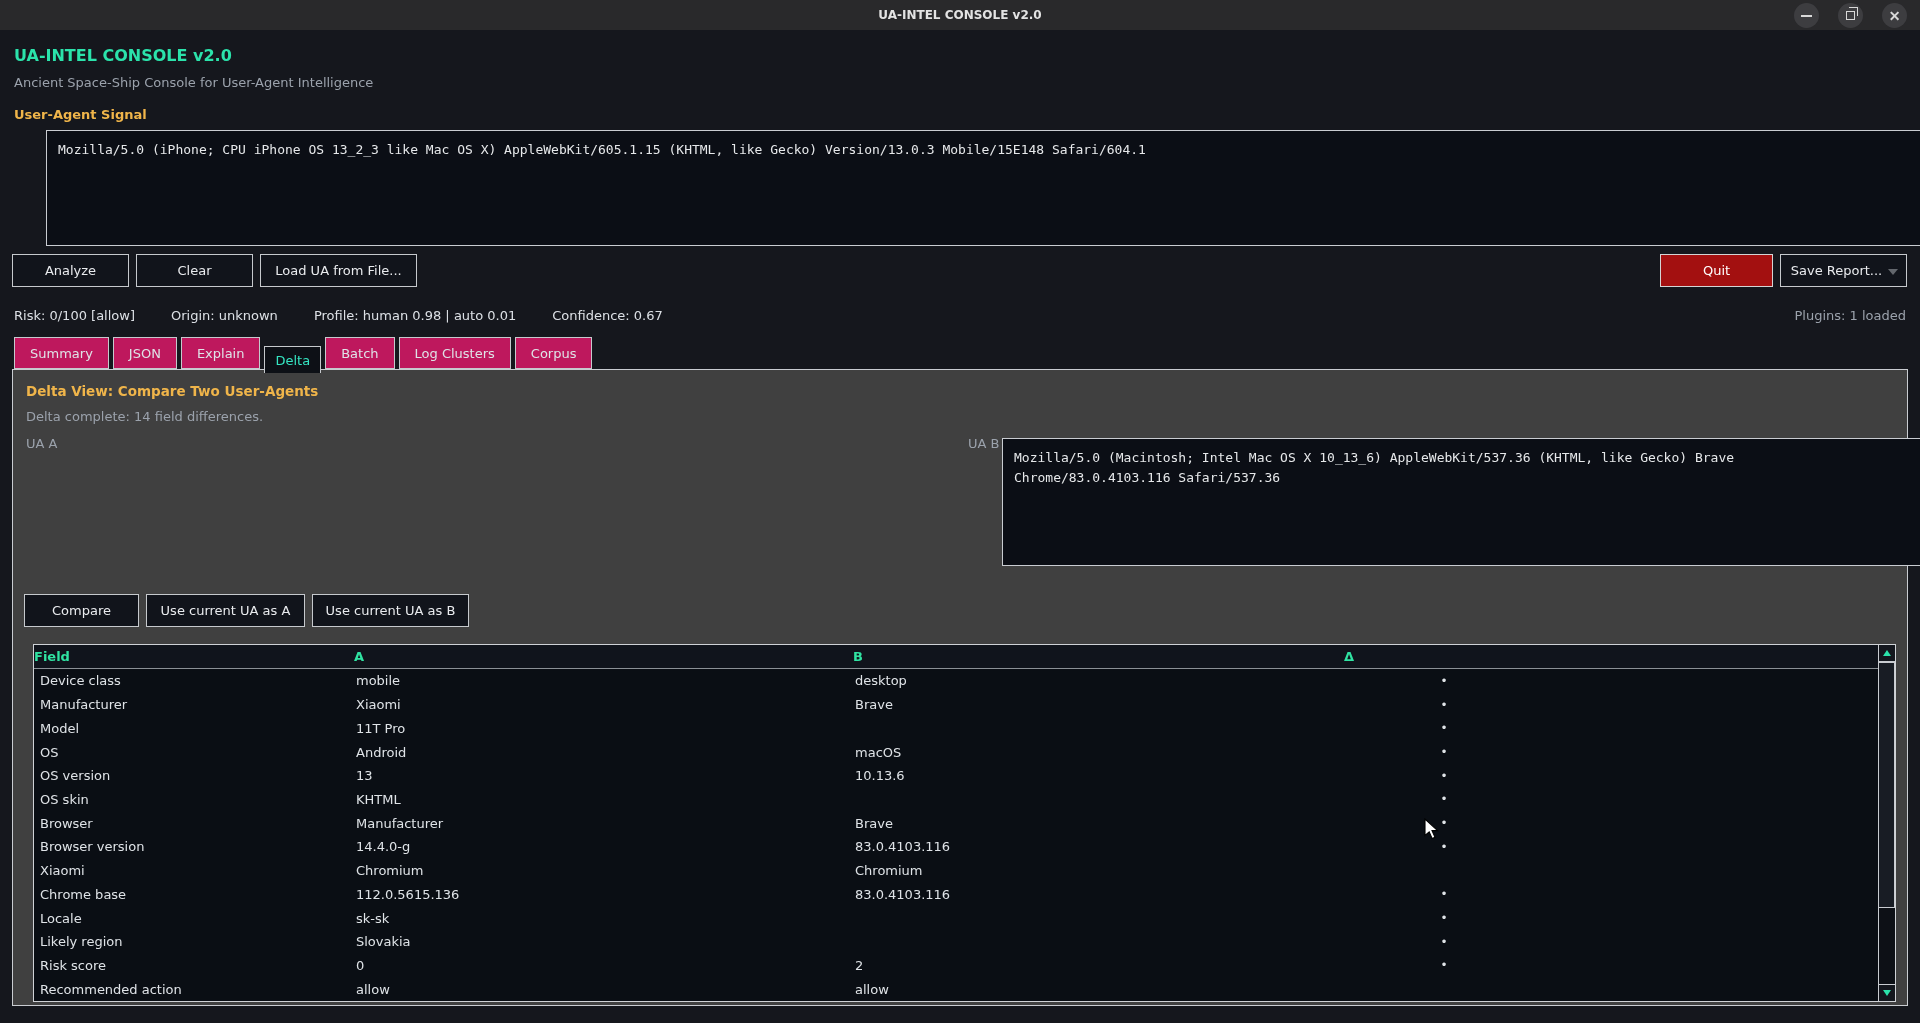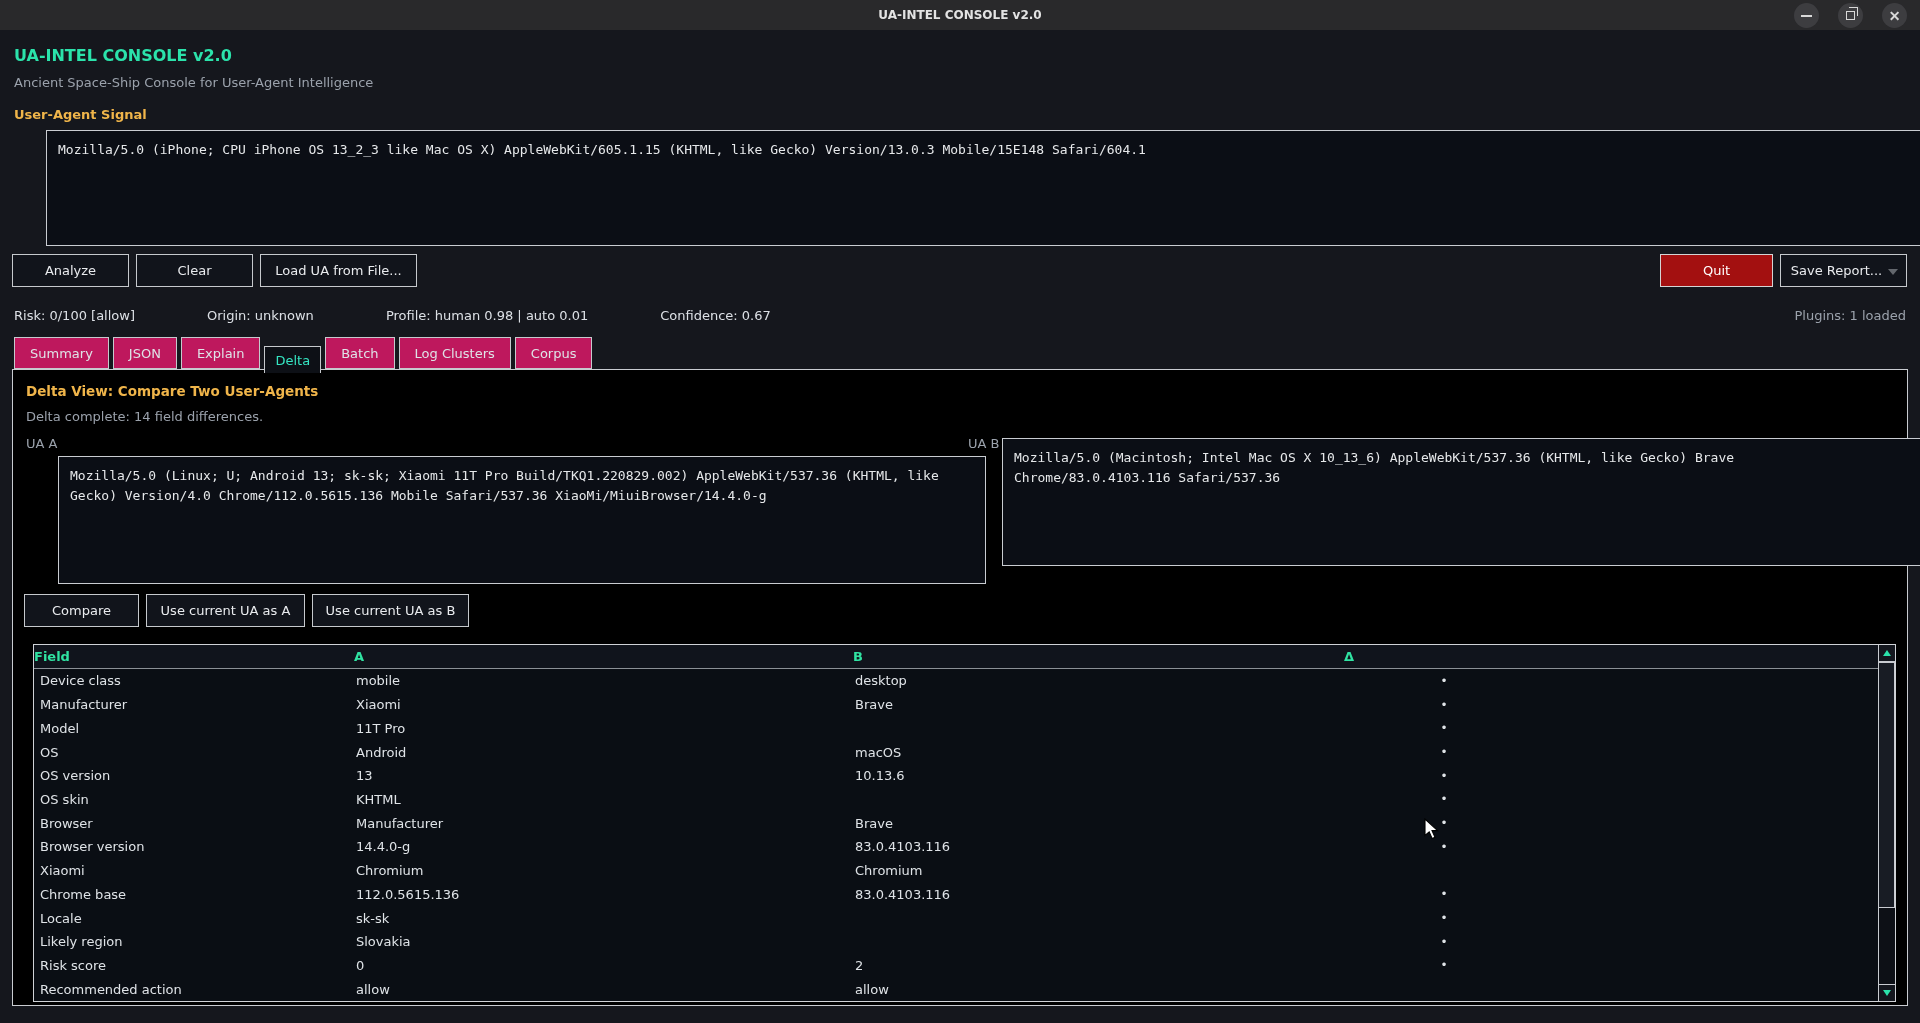--- a/index.html
+++ b/index.html
@@ -43,38 +43,38 @@
     align-items:center; justify-content:center; cursor:default;
   }
   .btn-analyze{ left:12px;  top:254px; width:117px; }
   .btn-clear  { left:136px; top:254px; width:117px; }
   .btn-load   { left:260px; top:254px; width:157px; }
   .btn-quit   { left:1660px; top:254px; width:113px; background:#a31010; border-color:#d4d4d4; color:#ffffff; }
   .btn-save   { left:1780px; top:254px; width:127px; padding-right:14px; }
   .save-caret{ position:absolute; right:8px; top:14px; width:0; height:0;
     border-left:5px solid transparent; border-right:5px solid transparent; border-top:6px solid #63676d; }
   
-  .statusline{ position:absolute; left:14px; top:308px; width:1892px; display:flex; align-items:flex-start; color:#dce0e5;gap:36px; }
+  .statusline{ position:absolute; left:14px; top:308px; width:1892px; display:flex; align-items:flex-start; color:#dce0e5; }
   .statusline .piece{ margin-right:36px; }
   .statusline .plugins{ margin-left:auto; margin-right:0; color:#9ba2ac; }
   
   .tabs{ position:absolute; left:14px; top:337px; height:33px; display:flex; align-items:flex-start; }
   .tab{
     height:32px; border:1px solid #c6c9cd; background:#be185d; color:#dfe3e7;
     display:flex; align-items:center; justify-content:center; padding:0 15px;
     margin-right:4px; font-size:13px; cursor:default;
   }
   .tab.active{
     height:27px; margin-top:9px; background:#0d1016; color:#35e6c3;
     border-bottom:none; position:relative; z-index:3; padding:0 10px;
   }
   
   .panel{
     position:absolute; left:12px; top:369px; width:1896px; height:637px;
-    border:1px solid #c9ccd1; background:#000000;
+    border:1px solid #c9ccd1; background:#404040;
   }
   .delta-title{ position:absolute; left:13px; top:13px; font-size:13.5px; font-weight:bold; color:#f0b54a; }
   .delta-sub  { position:absolute; left:13px; top:39px; font-size:13px; color:#9ba2ac; }
   .ua-label{ position:absolute; top:66px; font-size:13px; color:#9ba2ac; }
   .ua-a-label{ left:13px; } .ua-b-label{ left:955px; }
   .ta-a{ position:absolute; left:11px;  top:86px; width:928px; height:128px; }
   .ta-b{ position:absolute; left:955px; top:68px; width:927px; height:128px; }
   .btn-compare{ left:11px;  top:224px; width:115px; }
   .btn-use-a  { left:133px; top:224px; width:159px; }
   .btn-use-b  { left:299px; top:224px; width:157px; }
@@ -160,22 +160,20 @@
     <div class="tab">Log Clusters</div>
     <div class="tab">Corpus</div>
   </div>
 
   <div class="panel">
     <div class="delta-title">Delta View: Compare Two User-Agents</div>
     <div class="delta-sub">Delta complete: 14 field differences.</div>
 
     <div class="ua-label ua-a-label">UA A</div>
     <div class="ua-label ua-b-label">UA B</div>
-    <div class="ta ta-a">Mozilla/5.0 (Linux; U; Android 13; sk-sk; Xiaomi 11T Pro Build/TKQ1.220829.002) AppleWebKit/537.36 (KHTML, like
-Gecko) Version/4.0 Chrome/112.0.5615.136 Mobile Safari/537.36 XiaoMi/MiuiBrowser/14.4.0-g</div>
     <div class="ta ta-b">Mozilla/5.0 (Macintosh; Intel Mac OS X 10_13_6) AppleWebKit/537.36 (KHTML, like Gecko) Brave
 Chrome/83.0.4103.116 Safari/537.36</div>
 
     <button class="btn btn-compare">Compare</button>
     <button class="btn btn-use-a">Use current UA as A</button>
     <button class="btn btn-use-b">Use current UA as B</button>
 
     <div class="tbl">
       <div class="tbl-inner">
         <div class="thead">

